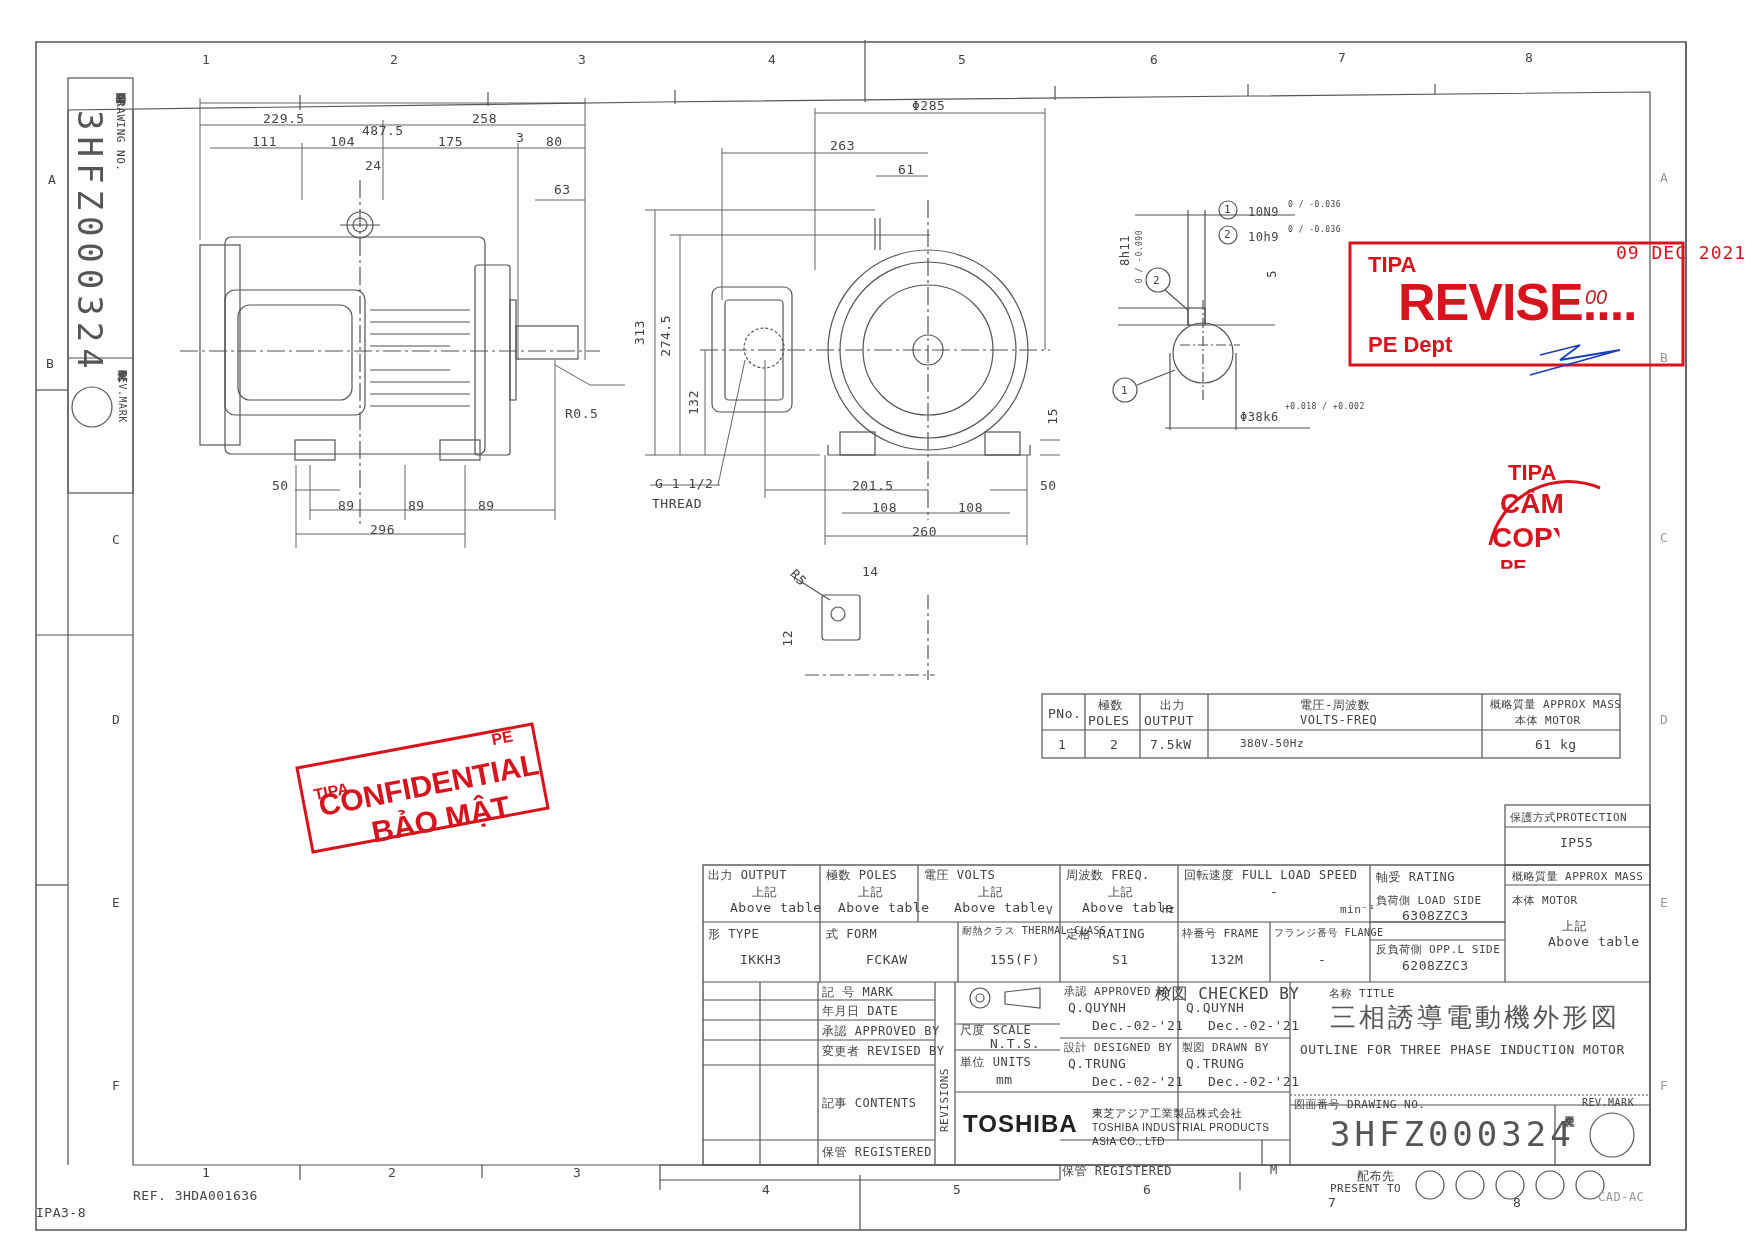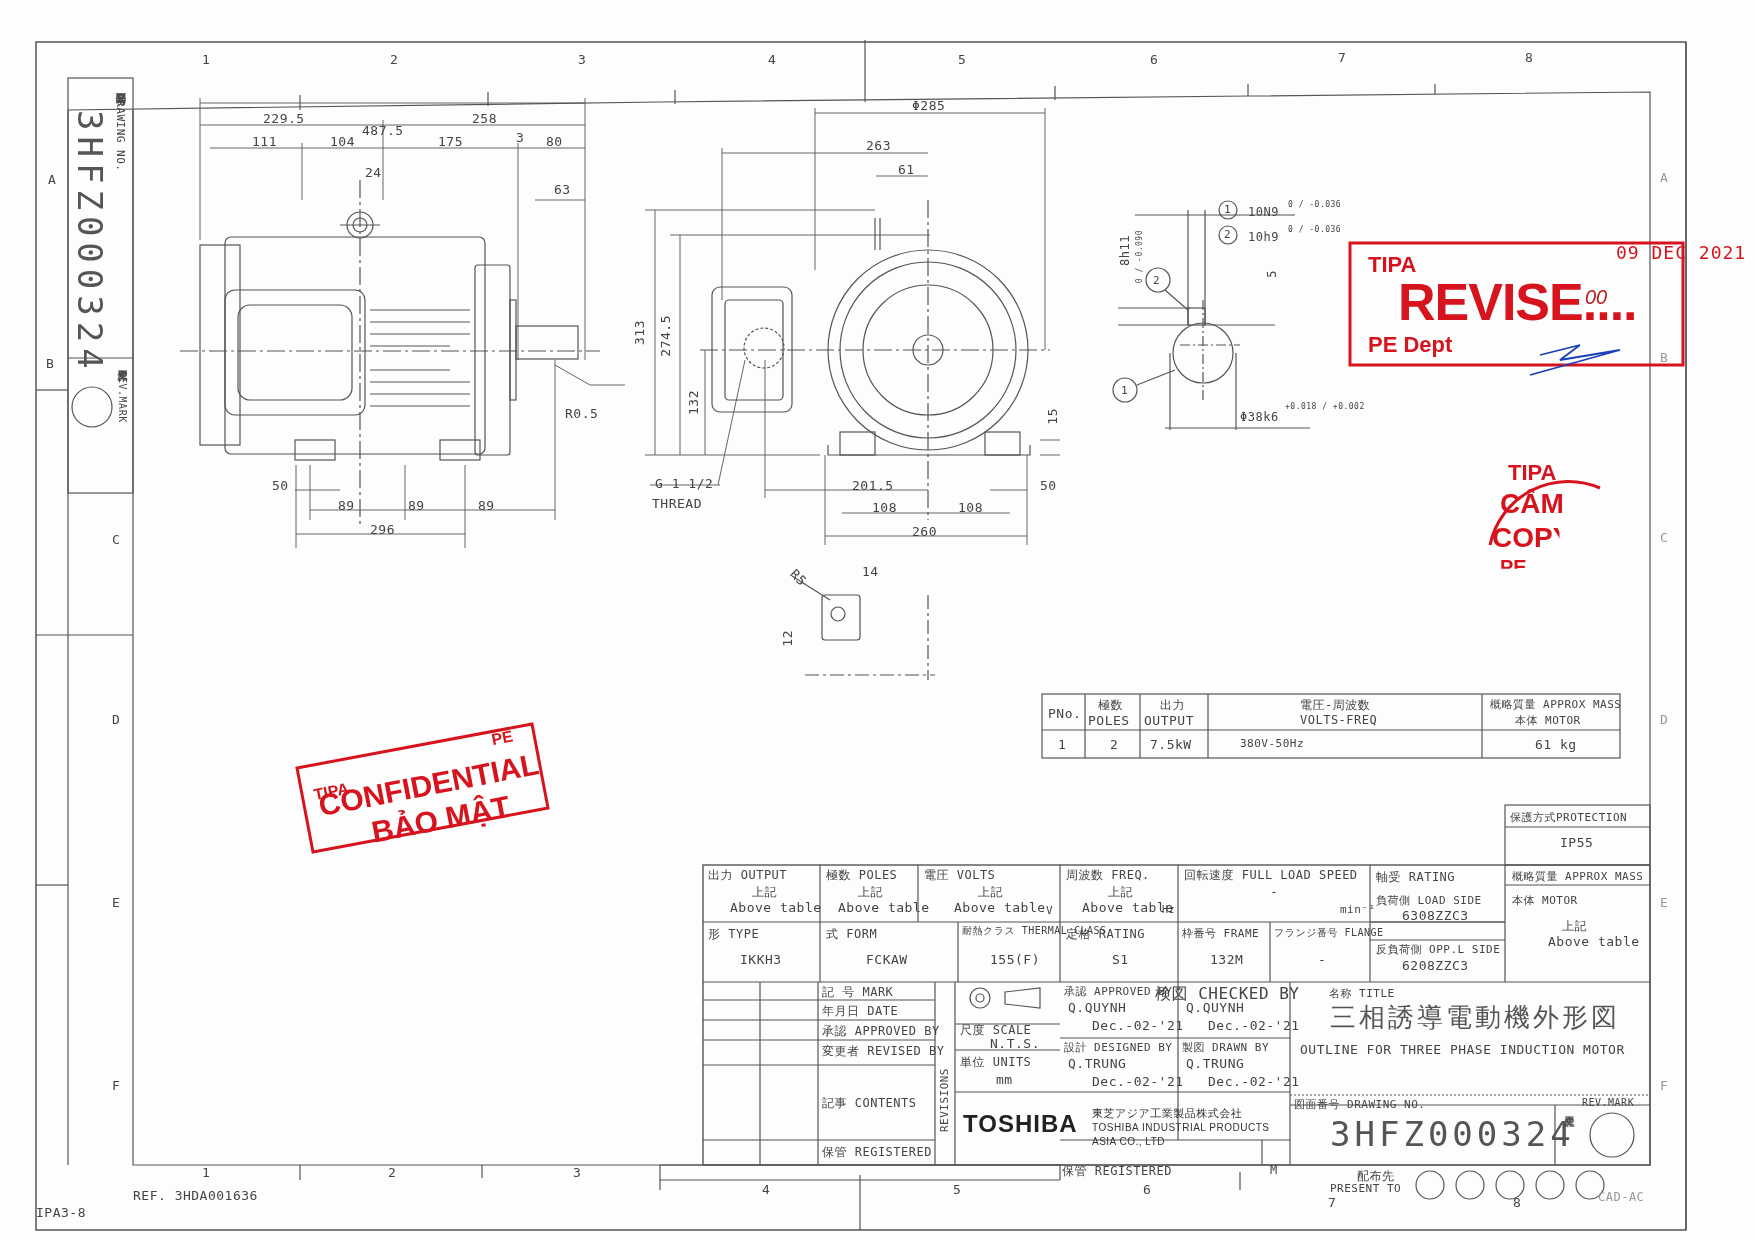--- a/index.html
+++ b/index.html
@@ -265,33 +265,33 @@
 
 <div>
   <span class="t" style="left:362px;top:88px;margin-top:35px;">487.5</span>
   <span class="t" style="left:263px;top:111px;">229.5</span>
   <span class="t" style="left:472px;top:111px;">258</span>
   <span class="t" style="left:252px;top:134px;">111</span>
   <span class="t" style="left:330px;top:134px;">104</span>
   <span class="t" style="left:438px;top:134px;">175</span>
   <span class="t" style="left:516px;top:130px;">3</span>
   <span class="t" style="left:546px;top:134px;">80</span>
-  <span class="t" style="left:365px;top:165px;">24</span>
+  <span class="t" style="left:365px;top:158px;">24</span>
   <span class="t" style="left:554px;top:182px;">63</span>
   <span class="t" style="left:565px;top:378px;margin-top:28px;">R0.5</span>
   <span class="t" style="left:272px;top:478px;">50</span>
   <span class="t" style="left:338px;top:498px;">89</span>
   <span class="t" style="left:408px;top:498px;">89</span>
   <span class="t" style="left:478px;top:498px;">89</span>
   <span class="t" style="left:370px;top:522px;">296</span>
 </div>
 
 <div>
   <span class="t" style="left:912px;top:98px;">Φ285</span>
-  <span class="t" style="left:866px;top:138px;text-align:right;">263</span>
+  <span class="t" style="left:830px;top:138px;text-align:right;">263</span>
   <span class="t" style="left:898px;top:162px;">61</span>
   <span class="t" style="left:632px;top:320px;writing-mode:vertical-rl;transform:rotate(180deg);">313</span>
   <span class="t" style="left:658px;top:315px;writing-mode:vertical-rl;transform:rotate(180deg);">274.5</span>
   <span class="t" style="left:686px;top:390px;writing-mode:vertical-rl;transform:rotate(180deg);">132</span>
   <span class="t" style="left:1045px;top:408px;writing-mode:vertical-rl;transform:rotate(180deg);">15</span>
   <span class="t" style="left:852px;top:478px;">201.5</span>
   <span class="t" style="left:872px;top:500px;">108</span>
   <span class="t" style="left:958px;top:500px;">108</span>
   <span class="t" style="left:912px;top:524px;">260</span>
   <span class="t" style="left:1040px;top:478px;">50</span>

